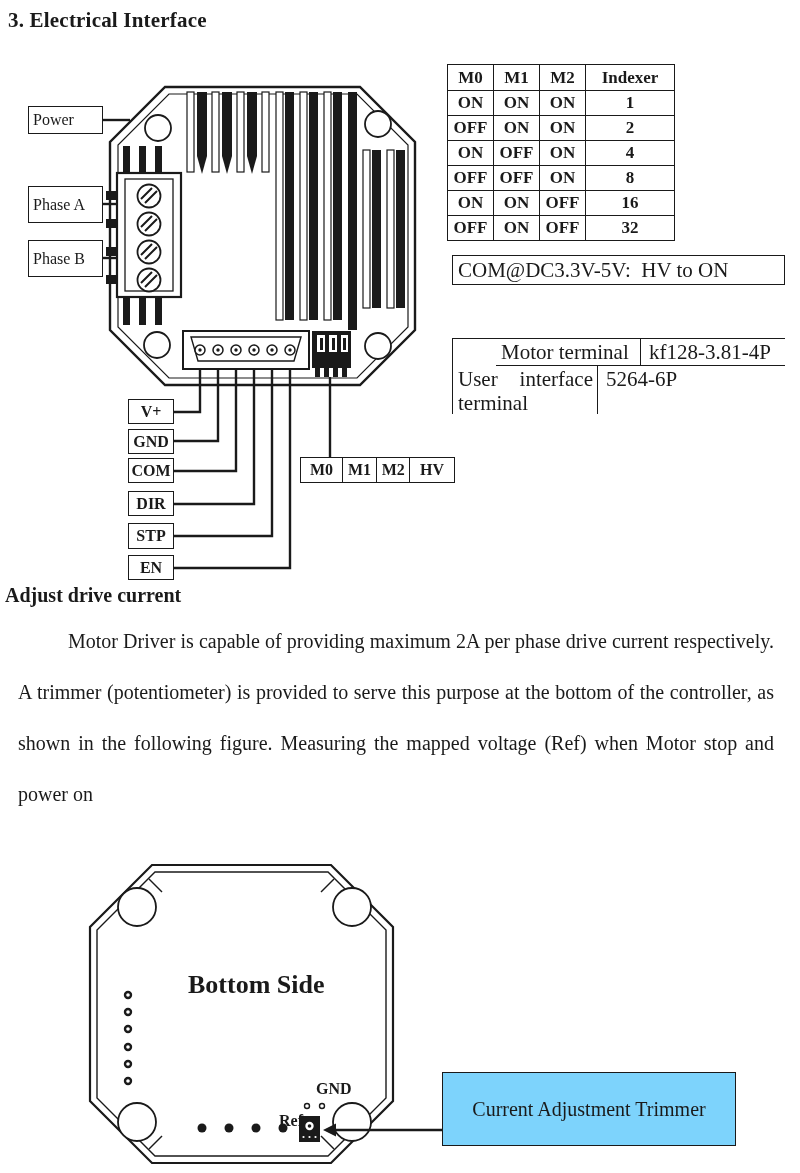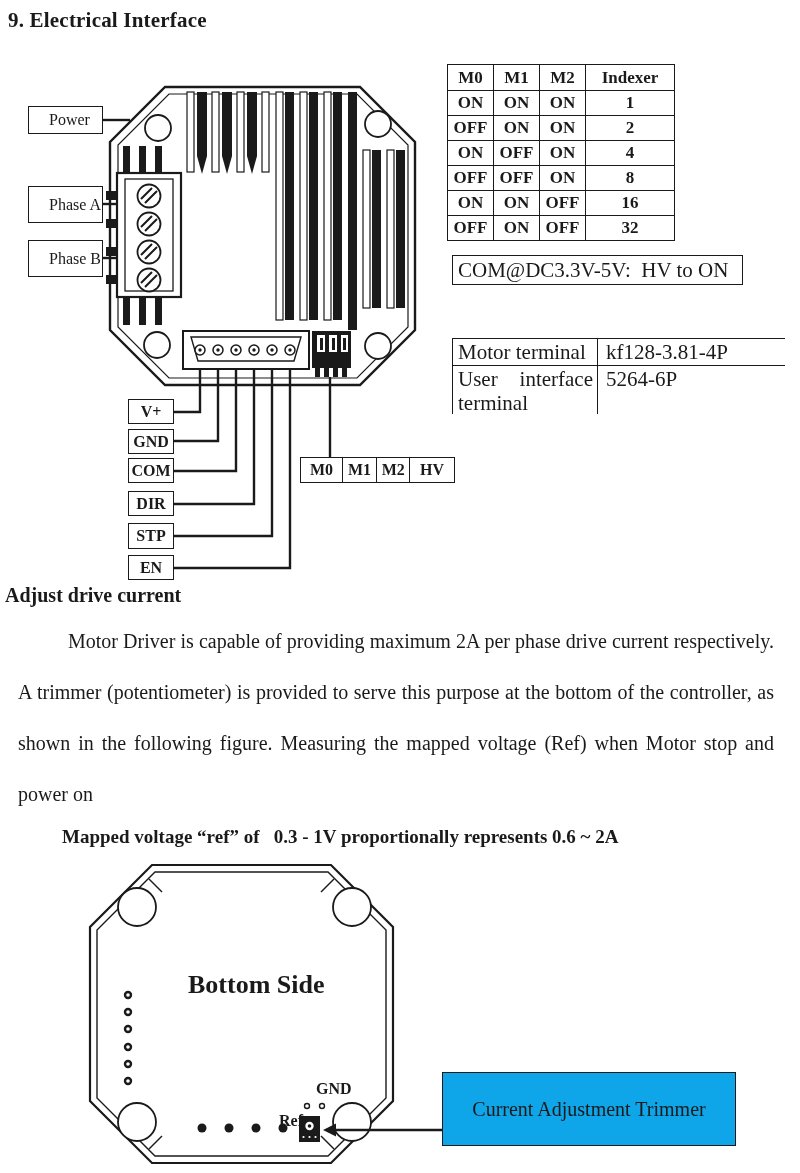--- a/index.html
+++ b/index.html
@@ -10,21 +10,21 @@
   .abs{position:absolute;}
   svg.layer{position:absolute;left:0;top:0;pointer-events:none;}
 
   .doc-title{left:8px;top:8px;font-size:21px;font-weight:bold;letter-spacing:.2px;}
   .sub-heading{left:5px;top:584px;font-size:20px;font-weight:bold;}
   .para{left:18px;top:616px;width:756px;font-size:20px;line-height:51px;
         text-align:justify;text-indent:50px;}
   .mapped-line{left:62px;top:826px;font-size:19px;font-weight:bold;white-space:pre;}
 
   .lblbox{border:1.6px solid #1a1a1a;background:#fff;display:flex;align-items:center;
-          font-size:16px;padding-left:20px;box-sizing:border-box;}
+          font-size:16px;padding-left:4px;box-sizing:border-box;}
   .box-power{left:28px;top:106px;width:75px;height:28px;}
   .box-phase-a{left:28px;top:186px;width:75px;height:37px;}
   .box-phase-b{left:28px;top:240px;width:75px;height:37px;}
 
   .pinbox{border:1.8px solid #1a1a1a;background:#fff;display:flex;align-items:center;
           justify-content:center;font-size:16px;font-weight:bold;left:128px;width:46px;
           box-sizing:border-box;}
   .pin-0{top:399px;height:25px;} .pin-1{top:429px;height:25px;}
   .pin-2{top:458px;height:25px;} .pin-3{top:491px;height:25px;}
   .pin-4{top:523px;height:26px;} .pin-5{top:555px;height:25px;text-align:center;}
@@ -35,41 +35,41 @@
   .mode-0{left:300px;width:43px;} .mode-1{left:341.5px;width:36px;}
   .mode-2{left:376px;width:34.5px;} .mode-3{left:409px;width:46px;}
 
   table.idx{left:447px;top:64px;border-collapse:collapse;}
   table.idx th,table.idx td{border:1.6px solid #1a1a1a;font-size:17px;font-weight:bold;
     text-align:center;padding:0;font-family:"Liberation Serif",serif;}
   table.idx th{height:25px;} table.idx td{height:24px;}
   table.idx .c0{width:45px;} table.idx .c1{width:45px;}
   table.idx .c2{width:45px;} table.idx .c3{width:88px;}
 
-  .com-table{left:452px;top:255px;width:291px;border:1.7px solid #1a1a1a;box-sizing:border-box;}
+  .com-table{left:452px;top:255px;width:333px;border:1.7px solid #1a1a1a;box-sizing:border-box;}
   .com-row{height:28px;display:flex;align-items:center;padding-left:5px;
            font-size:21px;white-space:pre;box-sizing:border-box;}
   .com-row + .com-row{border-top:1.7px solid #1a1a1a;}
 
   .tt{left:452px;top:338px;width:333px;border-top:1.7px solid #1a1a1a;
       border-left:1.7px solid #1a1a1a;box-sizing:border-box;font-size:21px;}
   .tt-row{display:flex;}
-  .tt-row1{border-bottom:1.7px solid #1a1a1a;}
+  .tt-row1{border-bottom:1.7px solid #1a1a1a;margin-left:43px;}
   .tt-c1{width:144px;padding:1px 4px 1px 5px;box-sizing:border-box;
          text-align:justify;line-height:24px;}
   .tt-c2{flex:1;border-left:1.7px solid #1a1a1a;padding:1px 0 1px 8px;line-height:24px;}
   .tt-row2 .tt-c1{height:48px;}
 
   .bottom-side-lbl{left:188px;top:942px;font-size:26px;font-weight:bold;margin-top:28px;}
   .ref-lbl{left:279px;top:1080px;font-size:16px;font-weight:bold;margin-top:32px;}
   .gnd-lbl{left:316px;top:1080px;font-size:16px;font-weight:bold;}
 
   .callout{left:442px;top:1072px;width:294px;height:74px;border:1.7px solid #1a1a1a;
            display:flex;align-items:center;justify-content:center;font-size:20px;
-           box-sizing:border-box;background:#0ea5e9;}
+           box-sizing:border-box;background:#7dd3fc;}
 </style>
 </head>
 <body>
 
 <div class="page">
 
   <svg class="layer" width="800" height="1173" viewBox="0 0 800 1173">
 
     <g stroke="#1a1a1a" fill="none">
 
@@ -227,21 +227,21 @@
         <circle cx="309.5" cy="1137" r="1.1" fill="#ffffff"></circle>
         <circle cx="315.5" cy="1137" r="1.1" fill="#ffffff"></circle>
       </g>
       <g>
         <path d="M333,1130 H442" stroke-width="2.4"></path>
         <polygon points="323,1130 336,1123.5 336,1136.5" fill="#1a1a1a" stroke="none"></polygon>
       </g>
     </g>
   </svg>
 
-  <div class="abs doc-title">9. Electrical Interface</div>
+  <div class="abs doc-title">3. Electrical Interface</div>
 
   <div class="abs lblbox box-power">
     <span>Power</span>
   </div>
   <div class="abs lblbox box-phase-a">
     <span>Phase A</span>
   </div>
   <div class="abs lblbox box-phase-b">
     <span>Phase B</span>
   </div>
@@ -315,21 +315,20 @@
       <div class="tt-c2">kf128-3.81-4P</div>
     </div>
     <div class="tt-row tt-row2">
       <div class="tt-c1">User interface terminal</div>
       <div class="tt-c2">5264-6P</div>
     </div>
   </div>
 
   <div class="abs sub-heading">Adjust drive current</div>
   <div class="abs para">Motor Driver is capable of providing maximum 2A per phase drive current respectively. A trimmer (potentiometer) is provided to serve this purpose at the bottom of the controller, as shown in the following figure. Measuring the mapped voltage (Ref) when Motor stop and power on</div>
-  <div class="abs mapped-line">Mapped voltage “ref” of   0.3 - 1V proportionally represents 0.6 ~ 2A</div>
 
   <div class="abs bottom-side-lbl">Bottom Side</div>
   <div class="abs ref-lbl">Ref</div>
   <div class="abs gnd-lbl">GND</div>
   <div class="abs callout">
     <span>Current Adjustment Trimmer</span>
   </div>
 
 </div>
 

